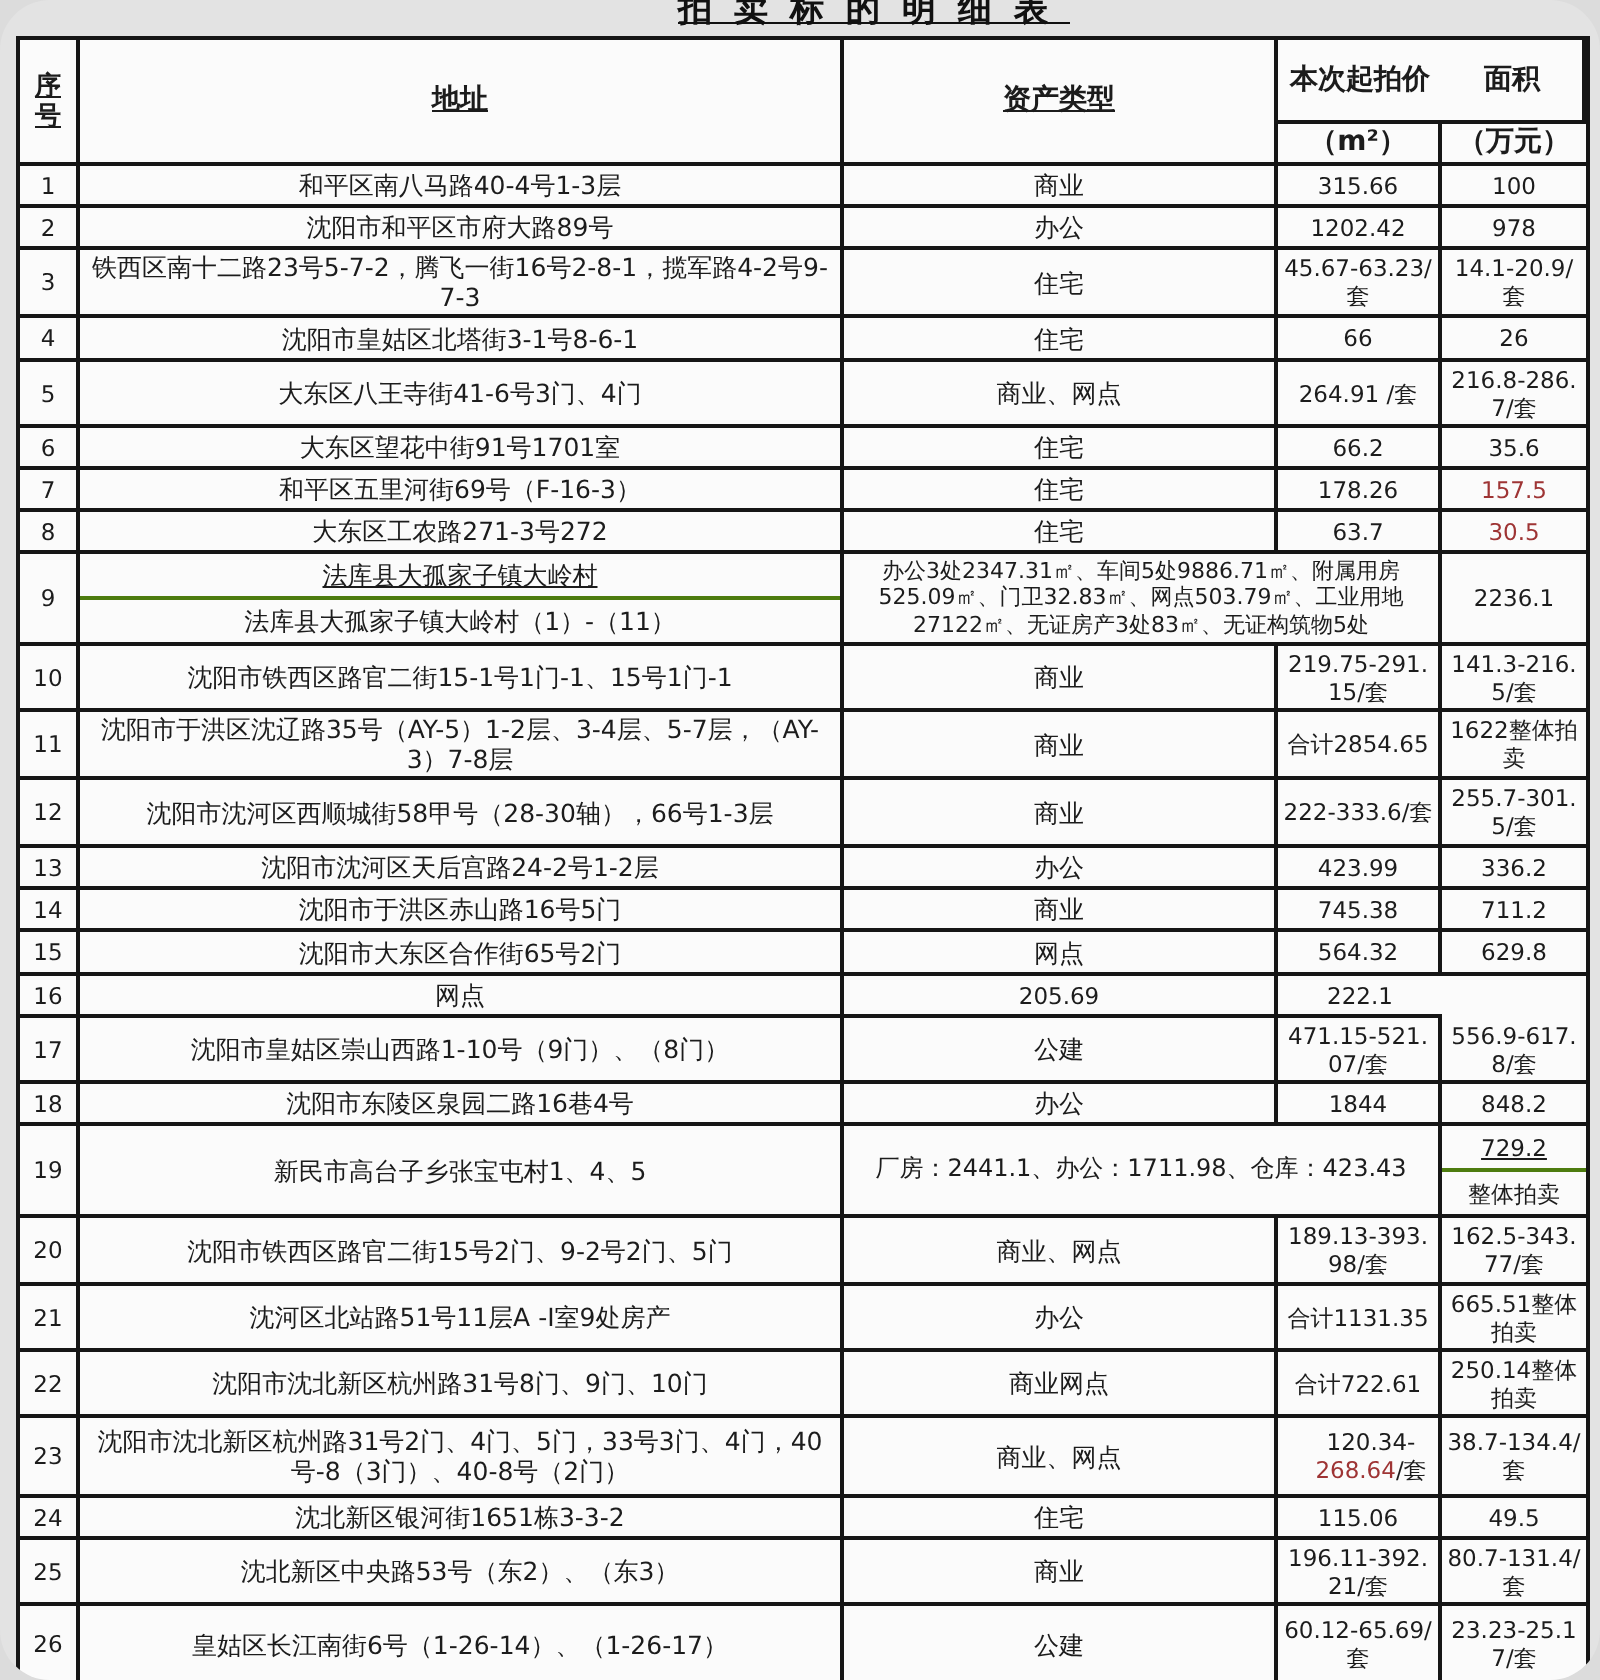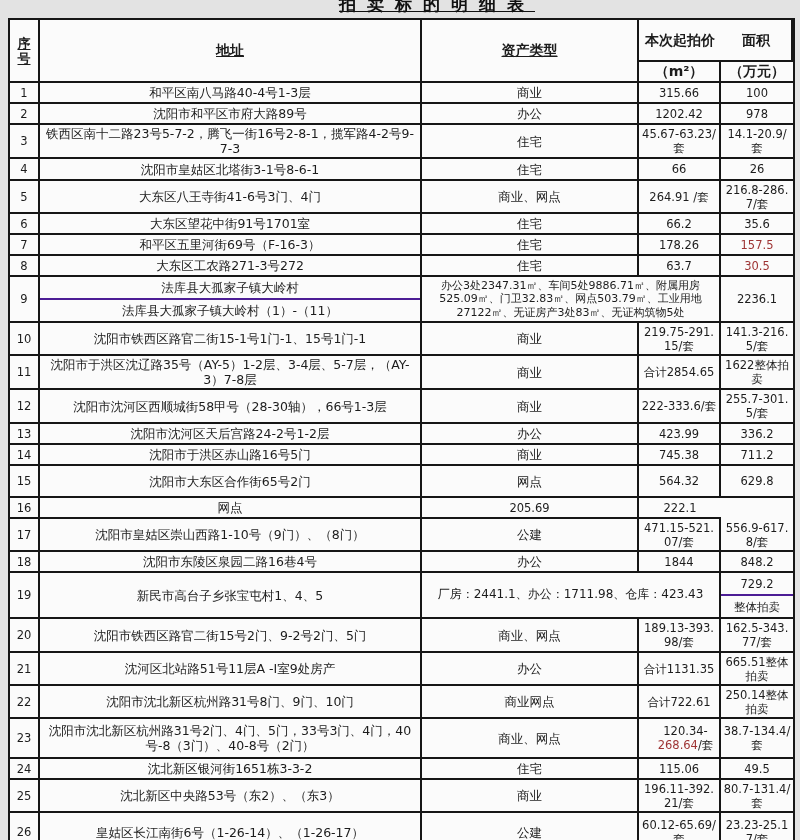--- a/index.html
+++ b/index.html
@@ -2,21 +2,21 @@
 <html><head>
 <meta charset="utf-8">
 <style>
   html,body{margin:0;padding:0;}
   body{
     width:800px;height:840px;overflow:hidden;
     background:#dcdcdc;
     font-family:"DejaVu Sans","Liberation Sans",sans-serif;
     color:#1c1c1c;
   }
-  .page{position:relative;width:800px;height:840px;overflow:hidden;background:#e3e3e3;}
+  .page{position:relative;width:800px;height:840px;overflow:hidden;background:#e3e3e3;border-radius:25px;}
   .title{
     position:absolute;top:-7px;left:50%;transform:translateX(-50%);margin-left:37px;
     font-size:17px;font-weight:bold;letter-spacing:11px;white-space:nowrap;
     text-decoration:underline;color:#111;
   }
   .tbl{
     position:absolute;left:8px;top:18px;width:787px;
     border:2px solid #161616;background:#fbfbfb;box-sizing:border-box;
   }
   .hdr{display:grid;grid-template-columns:30px 382px 217px 82px 1fr;grid-template-rows:42px 21px;}
@@ -29,21 +29,21 @@
     font-size:12.5px;line-height:15px;
   }
   .row .c:last-child,.hdr .c:last-child,.hdr .c.pu{border-right:none;}
   .hb{font-weight:bold;font-size:14px;}
   .hb.no{font-size:13px;}
   .span2{grid-row:1 / span 3;text-decoration:underline;}
   .sm{font-size:11.5px;line-height:14px;word-break:break-all;}
   .merged{font-size:11px;line-height:13.5px;padding:0 3px;}
   .vsplit{padding:0;align-items:stretch;}
   .vsplit>div{flex:1;display:flex;align-items:center;justify-content:center;padding:0 2px;}
-  .vsplit>div:first-child{border-bottom:2px solid #4c1d95;}
+  .vsplit>div:first-child{border-bottom:2px solid #4d7c0f;text-decoration:underline;}
   .red{color:#9e3434;}
   .nowrap{white-space:nowrap;margin-left:13px;}
 </style>
 </head>
 <body>
 
 <div class="page">
   <div class="title">拍卖标的明细表</div>
 
   <div class="tbl">
@@ -165,21 +165,21 @@
     </div>
 
     <div class="row" style="height:21px">
       <div class="c sm">14</div>
       <div class="c">沈阳市于洪区赤山路16号5门</div>
       <div class="c">商业</div>
       <div class="c sm">745.38</div>
       <div class="c sm">711.2</div>
     </div>
 
-    <div class="row" style="height:32px">
+    <div class="row" style="height:22px">
       <div class="c sm">15</div>
       <div class="c">沈阳市大东区合作街65号2门</div>
       <div class="c">网点</div>
       <div class="c sm">564.32</div>
       <div class="c sm">629.8</div>
     </div>
 
     <div class="row" style="height:21px">
       <div class="c sm">16</div>
       <div class="c">网点</div>

